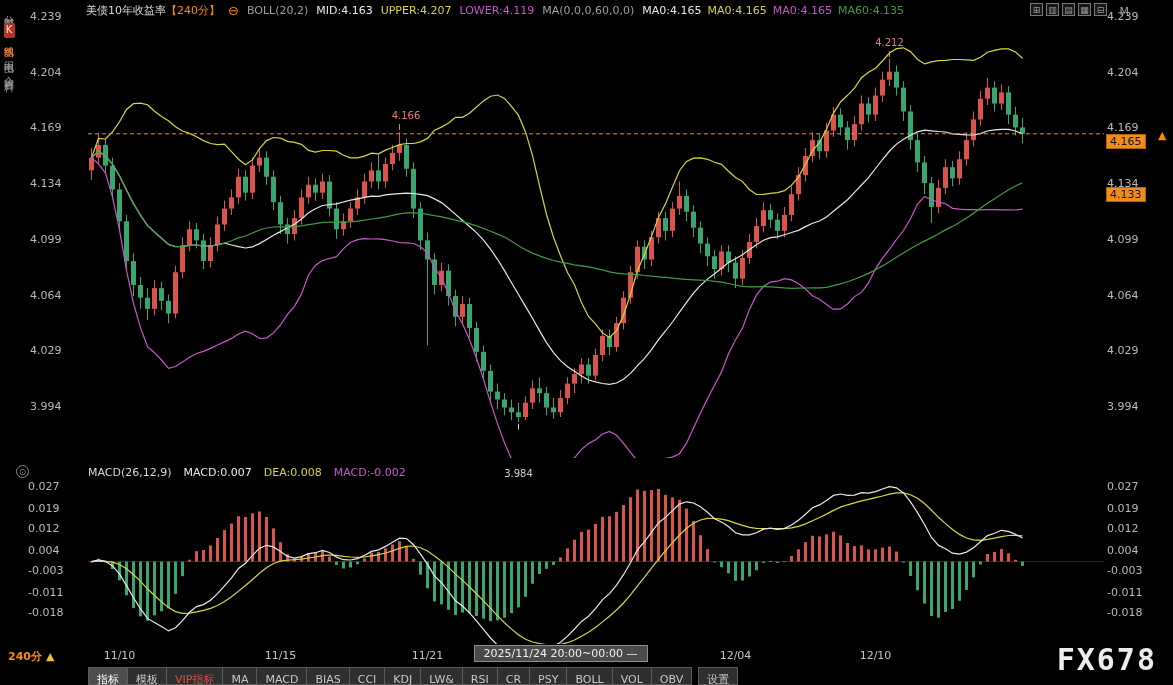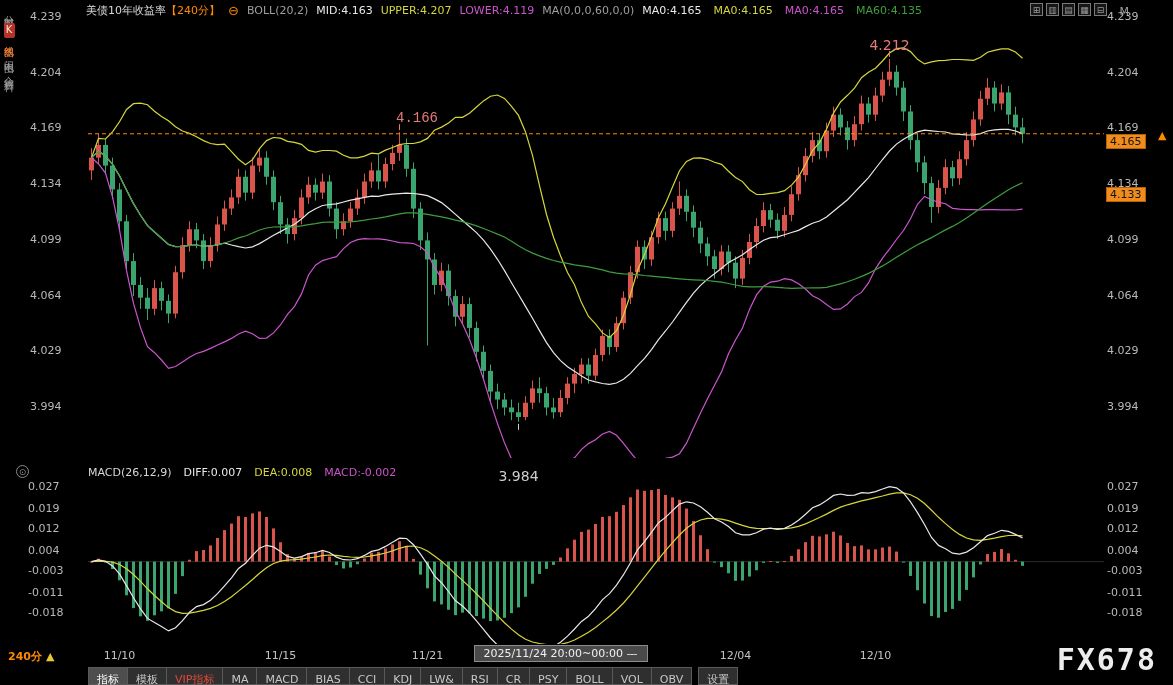--- a/index.html
+++ b/index.html
@@ -21,21 +21,21 @@
   
   .sidebar{position:absolute;left:0;top:2px;width:17px;z-index:3;display:flex;flex-direction:column;align-items:center}
   .side-item{writing-mode:vertical-rl;text-orientation:upright;font-size:10px;color:#9a9a9a;margin:5px 0;cursor:pointer;letter-spacing:2px}
   .side-item.active{color:#ff8a3c}
   .kbadge{background:#b53229;color:#ffe9d0;border-radius:2px;padding:1px 0}
   
   .ylab{position:absolute;font-size:11px;color:#b9b9b9;transform:translateY(-50%);z-index:2;white-space:nowrap}
   .ptag{position:absolute;left:1106px;background:#f08c1e;color:#141414;font-size:11px;line-height:14px;height:15px;padding:0 3px;z-index:3;border:1px solid #b56200}
   .xlab{position:absolute;top:649px;font-size:11px;color:#c3c3c3;transform:translateX(-50%);z-index:2;white-space:nowrap}
   .xtip{position:absolute;top:645px;background:#4a4a4a;border:1px solid #8d8d8d;color:#f0f0f0;font-size:11px;line-height:15px;padding:0 9px;transform:translateX(-50%);z-index:3;white-space:nowrap}
-  .ann{position:absolute;font-size:14px;transform:translateX(-50%);z-index:2;white-space:nowrap}
+  .ann{position:absolute;font-size:10px;transform:translateX(-50%);z-index:2;white-space:nowrap}
   .rarrow{position:absolute;left:1158px;top:129px;color:#ff8a00;font-size:11px;z-index:3;cursor:pointer}
   
   .mhdr{position:absolute;left:88px;top:466px;z-index:3;font-size:11px;display:flex;gap:12px;white-space:nowrap}
   .circ{position:absolute;left:16px;top:465px;width:13px;height:13px;border:1px solid #8a8a8a;border-radius:50%;color:#8a8a8a;font-size:9px;line-height:12px;text-align:center;z-index:3;cursor:pointer}
   
   .period-label{position:absolute;left:8px;top:649px;font-size:11px;z-index:3;white-space:nowrap}
   .period-label .p{color:#ff8a00;font-weight:bold}
   .period-label .a{color:#e8c832;margin-left:4px}
   .toolbar{position:absolute;left:88px;bottom:0;height:18px;display:flex;z-index:3;font-size:11px}
   .tab{background:#2f2f2f;border:1px solid #5a5a5a;border-left:none;color:#c8c8c8;line-height:16px;padding:4px 8px;cursor:pointer;white-space:nowrap}
@@ -484,21 +484,21 @@
 
 <div class="hdr">
   <span class="c-title">美债10年收益率</span>
   <span class="c-orange" style="margin-left:-8px">【240分】</span>
   <span class="c-orange" style="font-size:13px">⊖</span>
   <span class="c-gray">BOLL(20,2)</span>
   <span class="c-white">MID:4.163</span>
   <span class="c-yellow">UPPER:4.207</span>
   <span class="c-magenta">LOWER:4.119</span>
   <span class="c-gray">MA(0,0,0,60,0,0)</span>
-  <span id="ma-values" style="display:flex;gap:12px">
+  <span id="ma-values" style="display:flex;gap:6px">
       <span style="color: rgb(232, 232, 232);">MA0:4.165</span>
       <span style="color: rgb(214, 214, 60);">MA0:4.165</span>
       <span style="color: rgb(204, 85, 204);">MA0:4.165</span>
       <span style="color: rgb(63, 158, 63);">MA60:4.135</span>
     </span>
 </div>
 
 <span class="hdr-trunc">M</span>
 <div class="winicons" id="win-icons">
     <div class="wi">⊞</div>
@@ -510,21 +510,21 @@
 
 <div class="sidebar" id="sidebar">
     <div class="side-item">分时图</div>
     <div class="side-item active"><span class="kbadge">K</span>线图</div>
     <div class="side-item">闪电图</div>
     <div class="side-item">合约资料</div>
   </div>
 
 <div class="mhdr">
   <span class="c-title">MACD(26,12,9)</span>
-  <span class="c-white">DIFF:0.007</span>
+  <span class="c-white">MACD:0.007</span>
   <span class="c-yellow">DEA:0.008</span>
   <span class="c-magenta">MACD:-0.002</span>
 </div>
 
 <div class="circ">⊙</div>
 
 <div class="layer" id="overlay">
     <div class="ylab" style="left: 30px; top: 16px;">4.239</div>
     <div class="ylab" style="left: 1107px; top: 16px;">4.239</div>
     <div class="ylab" style="left: 30px; top: 71.7px;">4.204</div>
@@ -550,21 +550,21 @@
     <div class="ylab" style="left: 28px; top: 550.4px;">0.004</div>
     <div class="ylab" style="left: 1107px; top: 550.4px;">0.004</div>
     <div class="ylab" style="left: 28px; top: 570px;">-0.003</div>
     <div class="ylab" style="left: 1107px; top: 570px;">-0.003</div>
     <div class="ylab" style="left: 28px; top: 592.4px;">-0.011</div>
     <div class="ylab" style="left: 1107px; top: 592.4px;">-0.011</div>
     <div class="ylab" style="left: 28px; top: 612px;">-0.018</div>
     <div class="ylab" style="left: 1107px; top: 612px;">-0.018</div>
     <div class="ptag" style="top: 134px;">4.165</div>
     <div class="ptag" style="top: 186.691px;">4.133</div>
-    <div class="ann" style="color: rgb(232, 122, 122); left: 417px; top: 110.174px; font-family: Liberation Mono, monospace;">4.166</div>
+    <div class="ann" style="color: rgb(232, 122, 122); left: 406px; top: 110.174px;">4.166</div>
     <div class="ann" style="color: rgb(232, 122, 122); left: 889.5px; top: 36.9686px;">4.212</div>
     <div class="ann" style="color: rgb(207, 207, 207); left: 518.5px; top: 429.814px; margin-top: 38px;">3.984</div>
     <div class="xlab" style="left: 119.5px;">11/10</div>
     <div class="xlab" style="left: 280.5px;">11/15</div>
     <div class="xlab" style="left: 427.5px;">11/21</div>
     <div class="xlab" style="left: 735.5px;">12/04</div>
     <div class="xlab" style="left: 875.5px;">12/10</div>
     <div class="xtip" style="left: 560.5px;">2025/11/24 20:00~00:00 —</div>
   </div>
 

